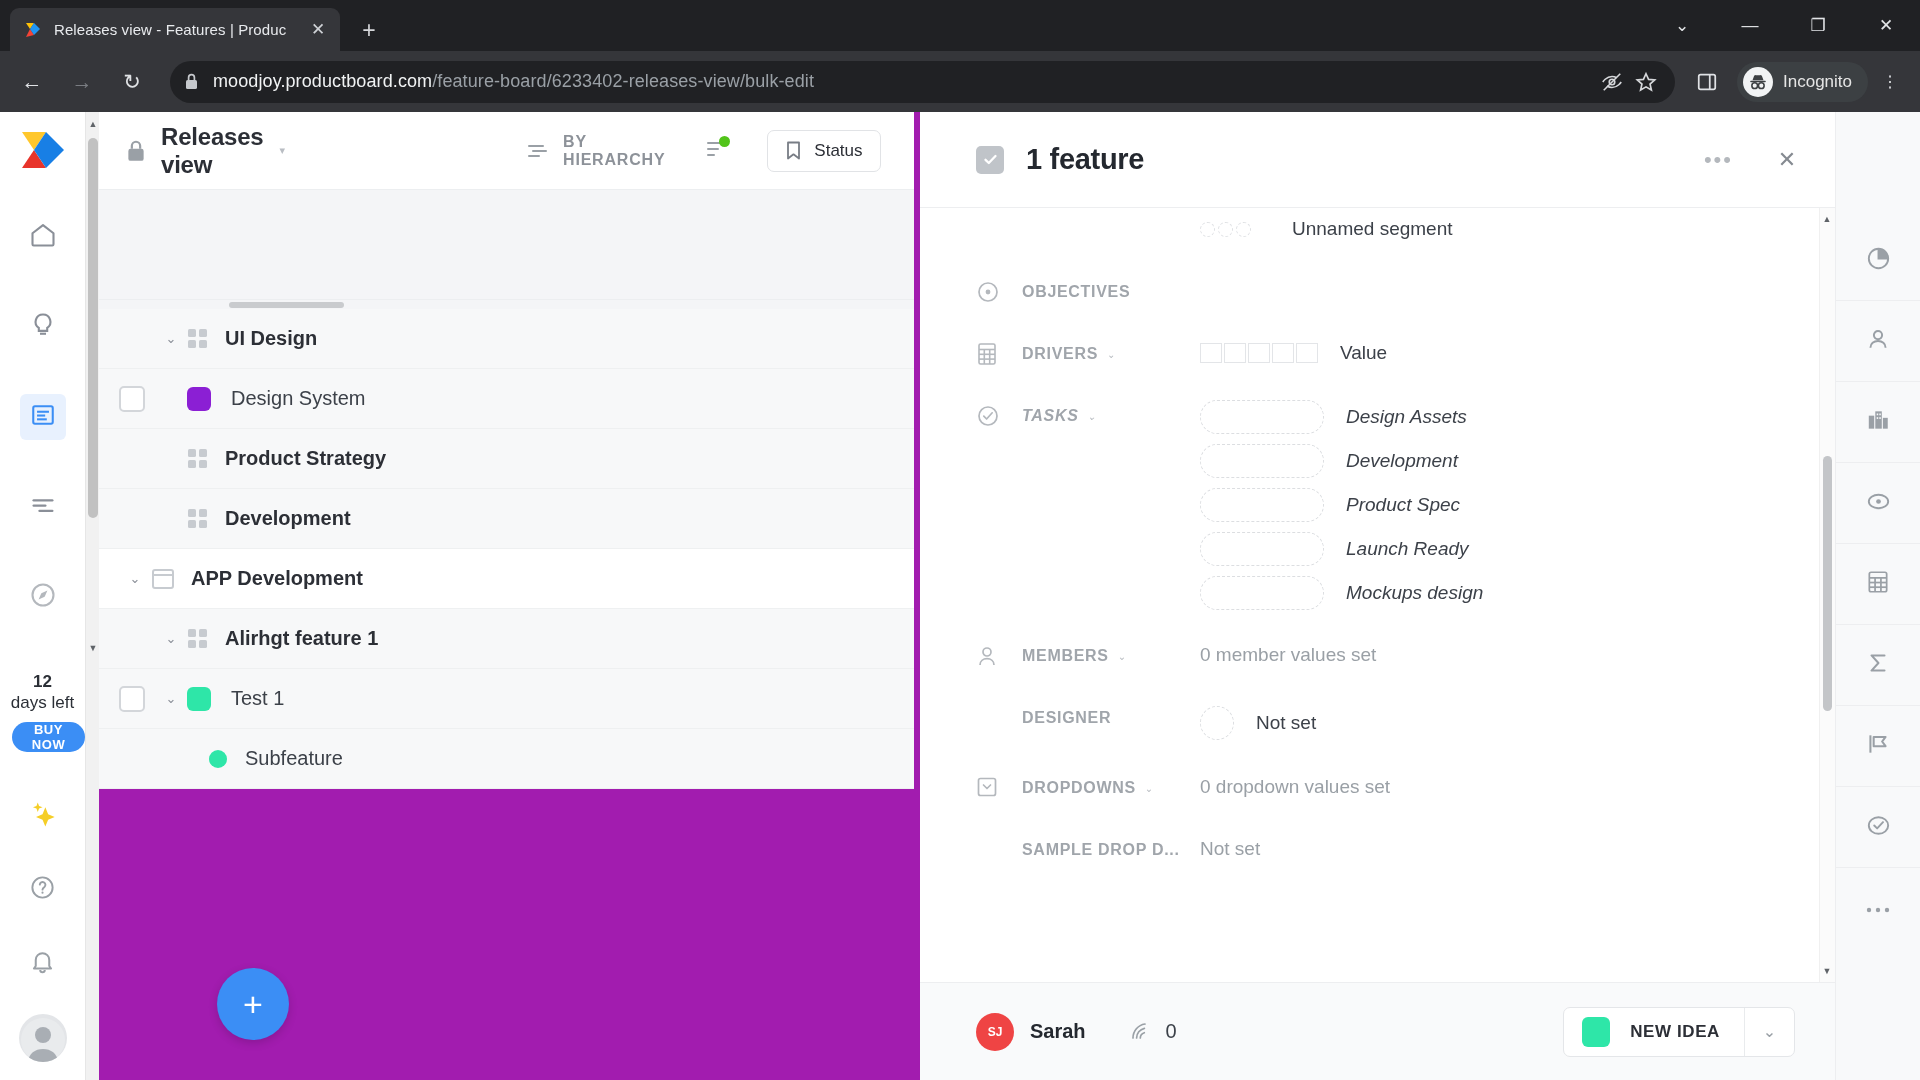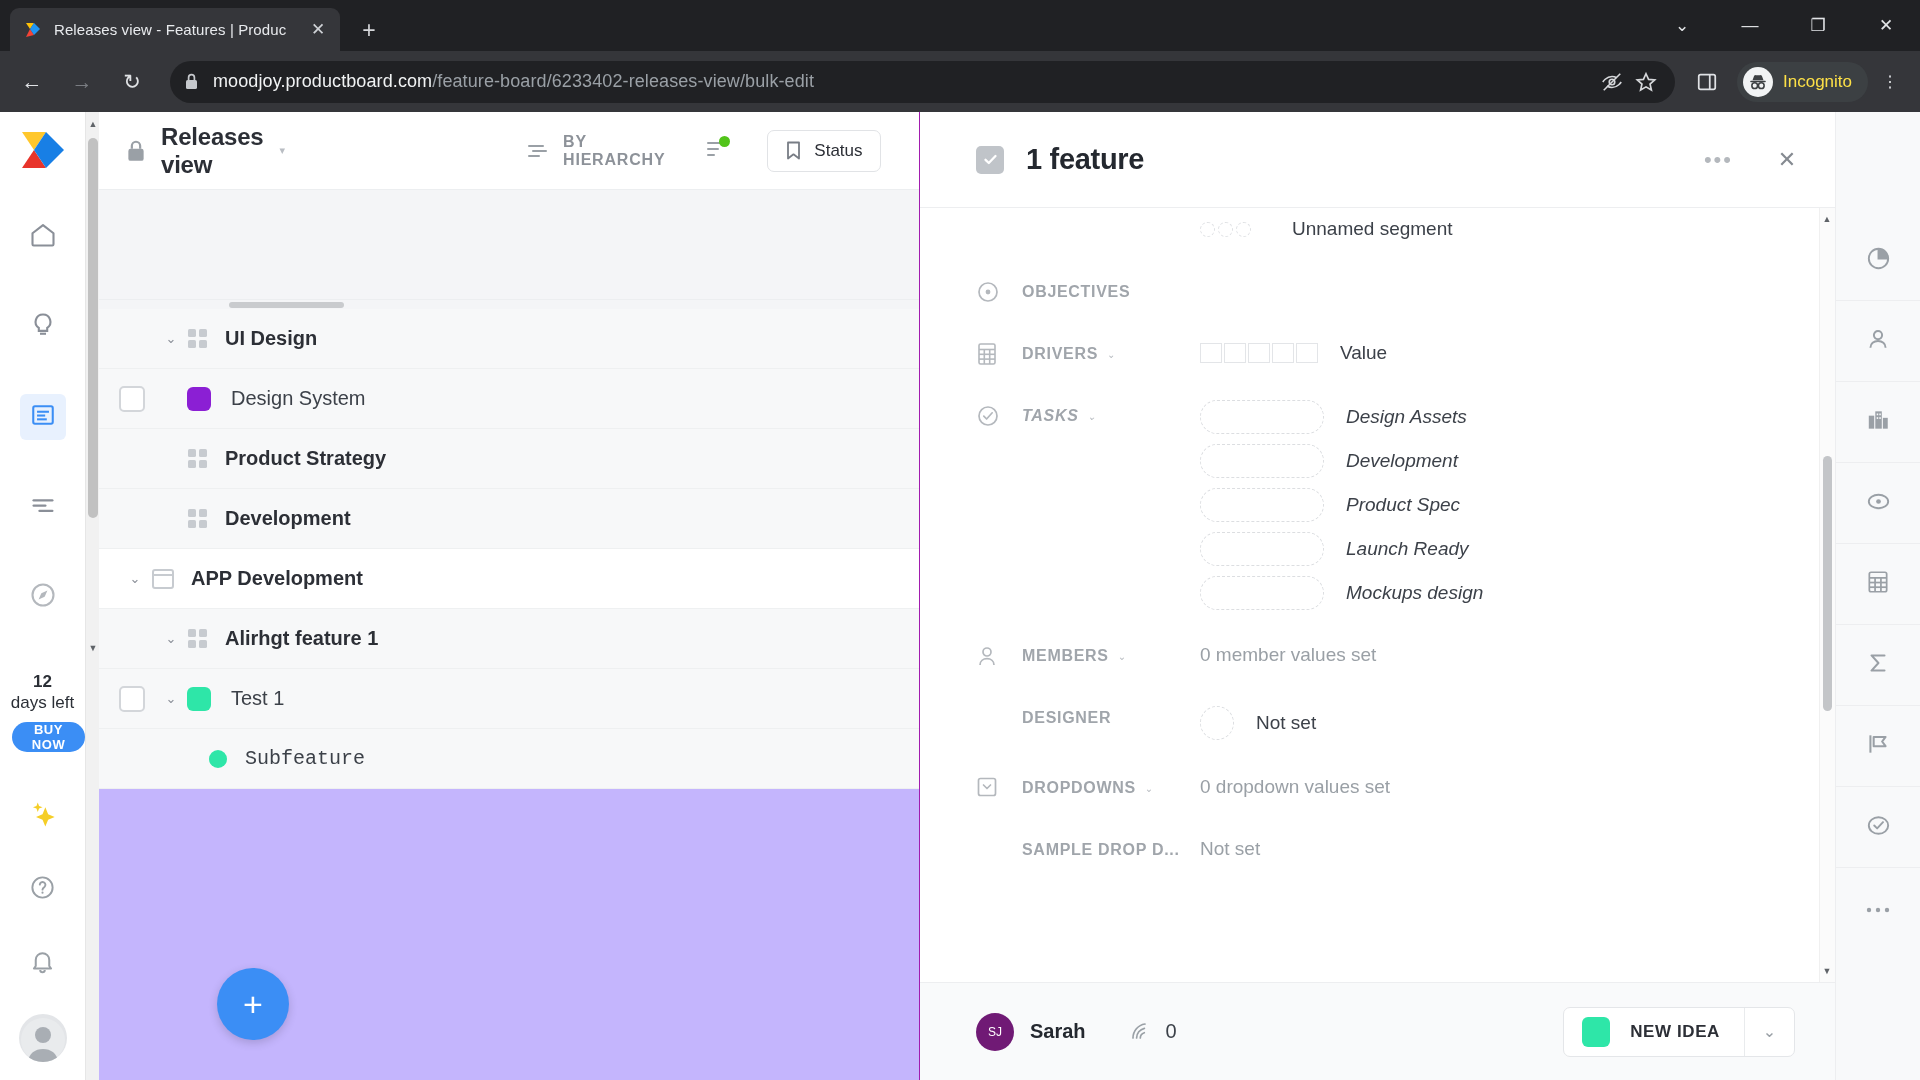--- a/index.html
+++ b/index.html
@@ -68,21 +68,21 @@
   .omni-icons .ic { width: 34px; height: 34px; display:flex; align-items:center; justify-content:center; color:#d6d8db; }
   .right-omni { display: flex; align-items: center; gap: 2px; }
   .incognito-pill {
     height: 40px; border-radius: 22px; background: #3c4043;
     display: flex; align-items: center; padding: 0 16px 0 6px; margin-left: 6px;
   }
   .incog-face {
     width: 30px; height: 30px; border-radius: 50%; background: #f1f3f4;
     display:flex; align-items:center; justify-content:center; margin-right:10px;
   }
-  .incognito-pill span.lbl { color: #fde047; font-size: 17px; }
+  .incognito-pill span.lbl { color: #e5e5e5; font-size: 17px; }
   .kebab { width: 40px; height: 44px; display:flex; align-items:center; justify-content:center; color:#e0e2e5; }
 
   
   .app { position: absolute; top: 112px; left: 0; width: 1920px; height: 968px; background: #fff; display: flex; }
 
   
   .rail {
     width: 85px; background: #fff; flex: 0 0 85px;
     display: flex; flex-direction: column; align-items: center;
     padding-top: 18px; position: relative;
@@ -113,22 +113,22 @@
     width: 14px; flex: 0 0 14px; background: #f1f1f1; position: relative;
     border-left: 1px solid #e6e6e6;
   }
   .tsb-thumb { position: absolute; top: 26px; left: 2px; width: 10px; height: 380px; background: #c1c1c1; border-radius: 5px; }
   .tsb-arrow { position: absolute; left: 0; width: 14px; height: 16px; display:flex; align-items:center; justify-content:center; color:#5f6368; font-size: 9px; }
   .tsb-arrow.up { top: 4px; }
   .tsb-arrow.dn { top: 528px; }
 
   
   .tree {
-    flex: 1; background: #c4b5fd; position: relative; overflow: hidden;
-    border-right: 1px solid #a21caf;
+    flex: 1; background: #a21caf; position: relative; overflow: hidden;
+    border-right: 6px solid #a21caf;
   }
   .tree-top {
     height: 78px; background: #fff; border-bottom: 1px solid #eceef0;
     display: flex; align-items: center; padding-left: 26px;
   }
   .view-lock { color: #9aa0a6; margin-right: 14px; display:flex; }
   .view-title { font-size: 24px; font-weight: 700; color: #2c2f36; letter-spacing: -.2px; }
   .view-caret { margin-left: 16px; color: #b9bdc3; font-size: 11px; }
   .hier {
     margin-left: 242px; display: flex; align-items: center;
@@ -235,22 +235,22 @@
   .pvs-arrow { position: absolute; right: 0; width: 16px; height: 18px; display:flex; align-items:center; justify-content:center; color:#5f6368; font-size:9px;}
   .pvs-arrow.up { top: 2px; }
   .pvs-arrow.dn { bottom: 2px; }
 
   .detail-foot {
     height: 98px; border-top: 1px solid #edeef0; background: #f9fafb;
     display: flex; align-items: center; padding: 0 40px 0 56px;
   }
   .fuser { display: flex; align-items: center; }
   .fav {
-    width: 38px; height: 38px; border-radius: 50%; background: #701a75;
-    color: #fff; font-size: 12px; font-weight: 400;
+    width: 38px; height: 38px; border-radius: 50%; background: #ef4444;
+    color: #fff; font-size: 12px; font-weight: 700;
     display: flex; align-items: center; justify-content: center; margin-right: 16px;
   }
   .fuser .nm { font-size: 20px; font-weight: 700; color: #24282f; }
   .fsig { display:flex; align-items:center; margin-left: 42px; color:#9aa0a6; }
   .fsig .cnt { margin-left: 14px; font-size: 20px; color: #3c4149; }
   .newidea {
     margin-left: auto; height: 50px; border: 1px solid #e4e6e9; border-radius: 7px;
     background: #fff; display: flex; align-items: center; overflow: hidden;
   }
   .ni-sw { width: 28px; height: 30px; border-radius: 6px; background: #2ee6a8; margin: 0 20px 0 18px; }
@@ -571,21 +571,21 @@
           <span class="lbl bold">Alirhgt feature 1</span>
         </div>
 
         <div class="trow tint">
           <span class="tw-cb"></span>
           <span class="tw-caret">⌄</span>
           <span class="swatch" style="background:#2ee6a8"></span>
           <span class="lbl reg">Test 1</span>
         </div>
 
-        <div class="trow tint" style="padding-left:110px;font-family:Liberation Mono, monospace;">
+        <div class="trow tint" style="padding-left:110px;">
           <span class="dot" style="background:#2ee6a8"></span>
           <span class="lbl reg">Subfeature</span>
         </div>
 
       </div>
 
       <button class="fab">+</button>
     </div>
 
     <div class="detail">

